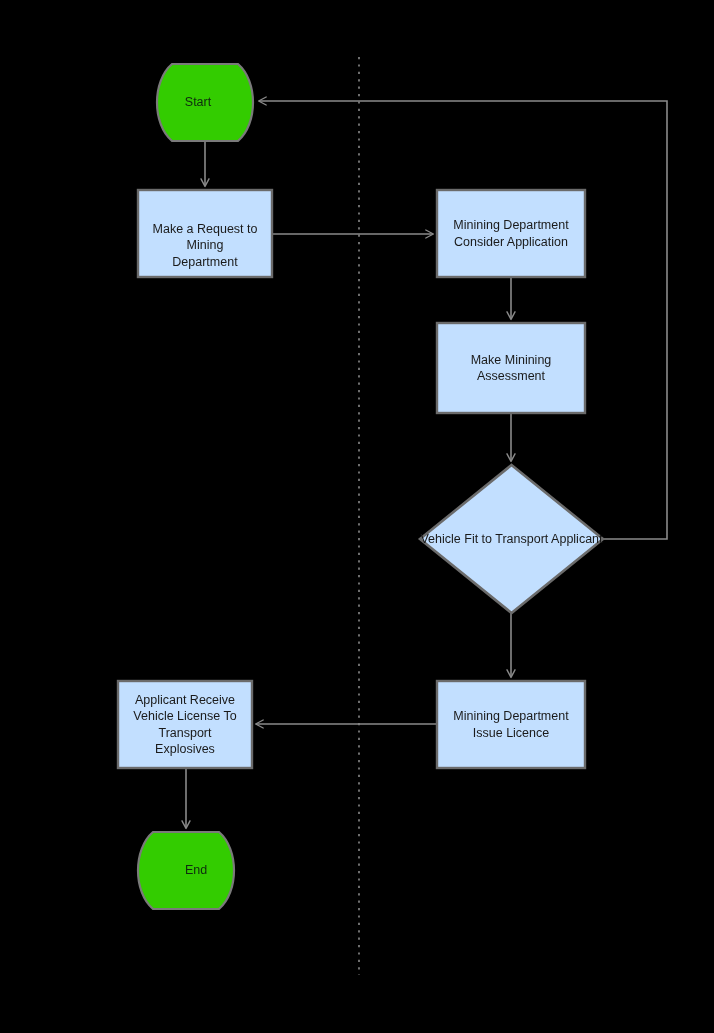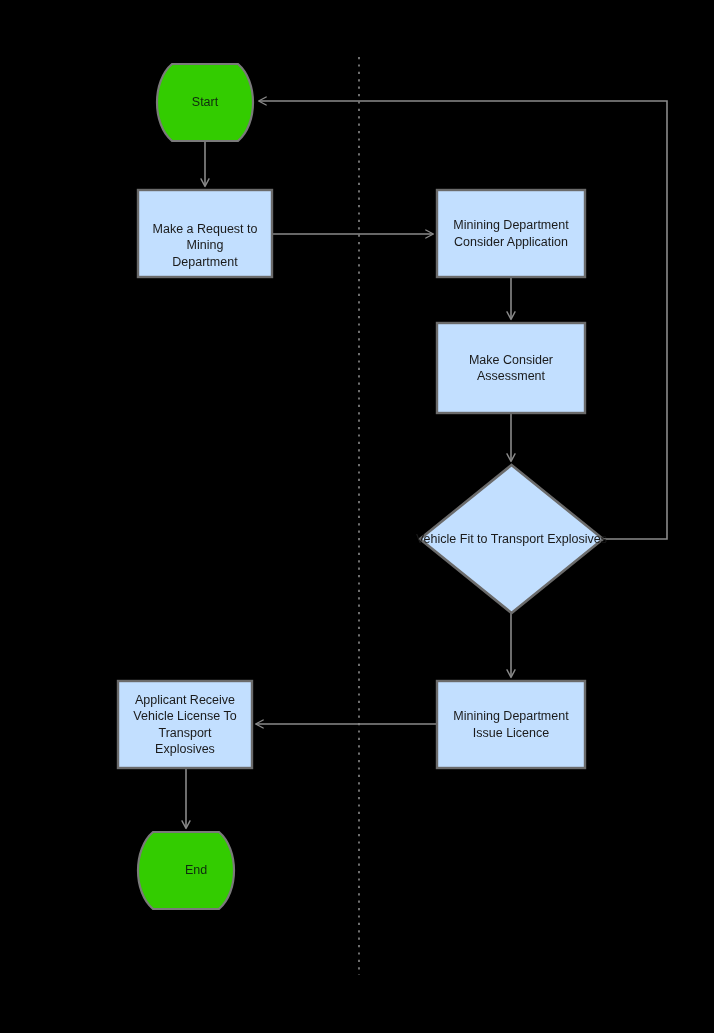--- a/index.html
+++ b/index.html
@@ -80,30 +80,30 @@
         <rect x="437" y="190" width="148" height="87" fill="#c2dfff" stroke="#6b6b6b" stroke-width="2.4"></rect>
         <rect x="437" y="323" width="148" height="90" fill="#c2dfff" stroke="#6b6b6b" stroke-width="2.4"></rect>
         <polygon points="511.5,465 603,539 511.5,613 420,539" fill="#c2dfff" stroke="#6b6b6b" stroke-width="2.6"></polygon>
         <rect x="437" y="681" width="148" height="87" fill="#c2dfff" stroke="#6b6b6b" stroke-width="2.4"></rect>
         <rect x="118" y="681" width="134" height="87" fill="#c2dfff" stroke="#6b6b6b" stroke-width="2.4"></rect>
         <path d="M 153,832 L 219,832 C 239,848.94 239,892.06 219,909 L 153,909 C 133,892.06 133,848.94 153,832 Z" fill="#33cc00" stroke="#7a7a7a" stroke-width="2.2"></path>
       </g>
   </svg>
 
   <div id="label-layer">
-      <div class="node-label terminal" style="left: 125px; top: 64px; width: 160px; height: 77px;">Start</div>
+      <div class="node-label terminal" style="left: 118px; top: 64px; width: 160px; height: 77px;">Start</div>
       <div class="node-label" style="left: 108px; top: 190px; width: 194px; height: 111px;">Make a Request to
 Mining
 Department</div>
       <div class="node-label" style="left: 407px; top: 190px; width: 208px; height: 87px;">Minining Department
 Consider Application</div>
-      <div class="node-label" style="left: 407px; top: 323px; width: 208px; height: 90px;">Make Consider
+      <div class="node-label" style="left: 407px; top: 323px; width: 208px; height: 90px;">Make Minining
 Assessment</div>
       <div class="node-label decision" style="left: 390px; top: 465px; width: 243px; height: 148px;">Vehicle Fit to Transport
-Explosives</div>
+Applicant</div>
       <div class="node-label" style="left: 407px; top: 681px; width: 208px; height: 87px;">Minining Department
 Issue Licence</div>
       <div class="node-label" style="left: 88px; top: 681px; width: 194px; height: 87px;">Applicant Receive
 Vehicle License To
 Transport
 Explosives</div>
       <div class="node-label terminal" style="left: 116px; top: 832px; width: 160px; height: 77px;">End</div>
     </div>
 </div>
 

